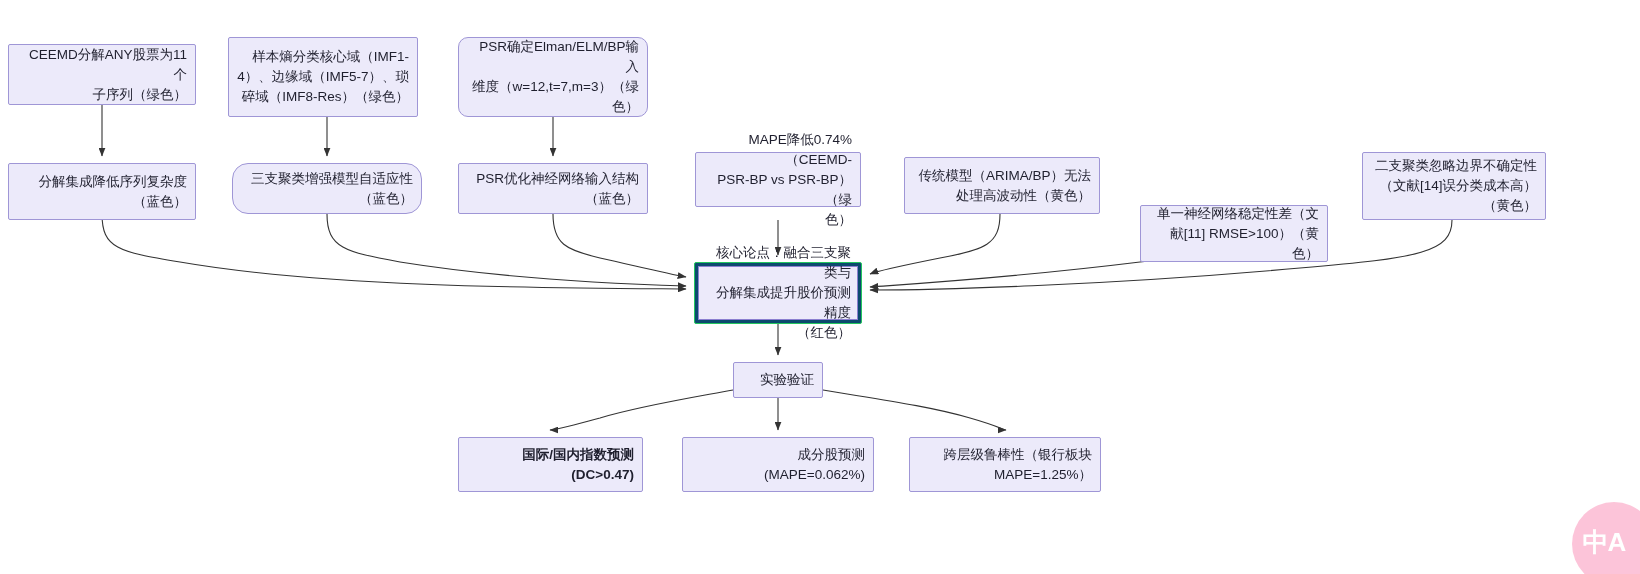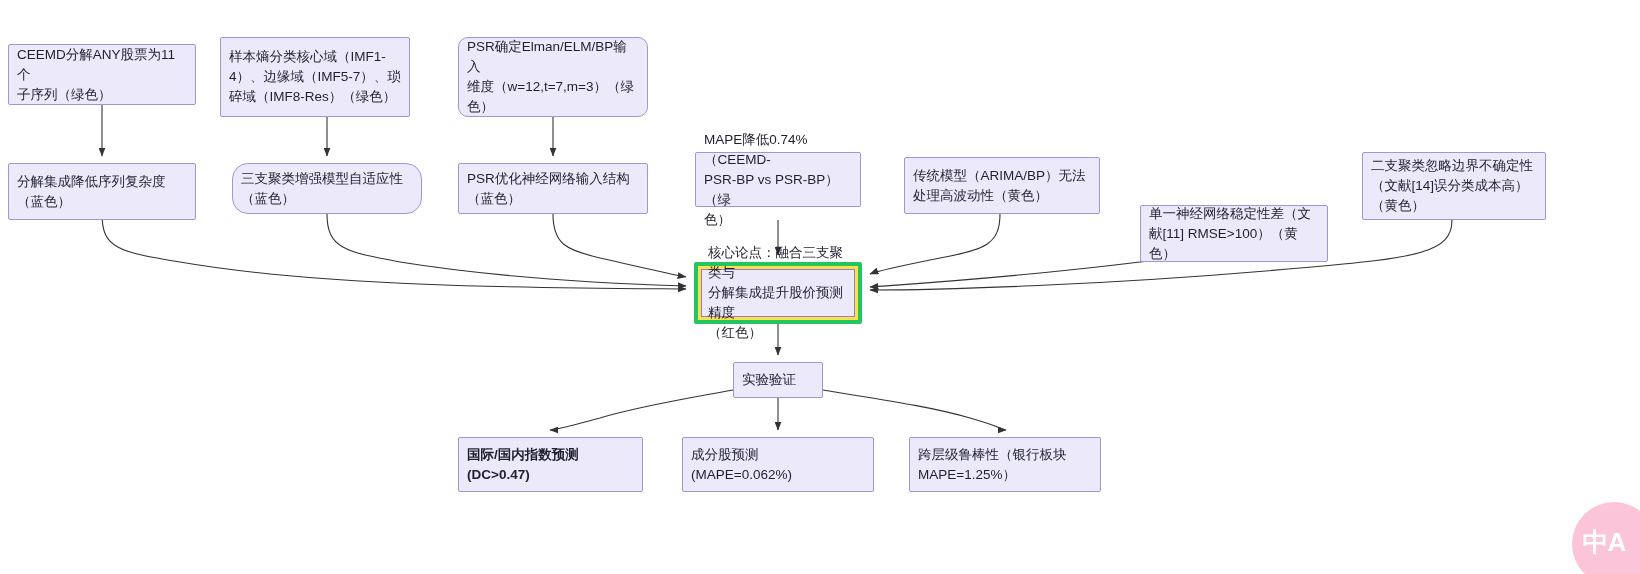--- a/index.html
+++ b/index.html
@@ -27,34 +27,34 @@
   }
   .node {
     position: absolute;
     box-sizing: border-box;
     background: #ECEAFA;
     border: 1px solid #9F96D6;
     border-radius: 2px;
     display: flex;
     align-items: center;
     justify-content: center;
-    text-align: left;
+    text-align: right;
     color: #1f1f2e;
     font-size: 13.5px;
     line-height: 20px;
     padding: 4px 8px;
   }
   .node .label {
     display: block;
     width: 100%;
     white-space: pre-line;
   }
   .node.core {
-    background: #fde047;
-    border: 4px solid #22c55e;
+    background: #0c4a6e;
+    border: 1px solid #22c55e;
     padding: 0;
   }
   .node.core .inner {
     position: absolute;
     left: 3px;
     top: 3px;
     right: 3px;
     bottom: 3px;
     border: 1px solid #8B7FD0;
     background: #ECEAFA;
@@ -115,21 +115,21 @@
         <path d="M 778 398 L 778 430" marker-end="url(#arrowhead)"></path>
         <path d="M 823 390 C 870 398 930 406 970 418 C 998 426 1004 430 1006 430" marker-end="url(#arrowhead)"></path>
       </g>
   </svg>
 
   <div id="node-layer">
       <div class="node" style="left: 8px; top: 44px; width: 188px; height: 61px;">
         <span class="label">CEEMD分解ANY股票为11个
 子序列（绿色）</span>
       </div>
-      <div class="node" style="left: 220px; top: 37px; width: 190px; height: 80px;">
+      <div class="node" style="left: 228px; top: 37px; width: 190px; height: 80px;">
         <span class="label">样本熵分类核心域（IMF1-
 4）、边缘域（IMF5-7）、琐
 碎域（IMF8-Res）（绿色）</span>
       </div>
       <div class="node" style="left: 458px; top: 37px; width: 190px; height: 80px; border-radius: 10px;">
         <span class="label">PSR确定Elman/ELM/BP输入
 维度（w=12,t=7,m=3）（绿
 色）</span>
       </div>
       <div class="node" style="left: 8px; top: 163px; width: 188px; height: 57px;">

